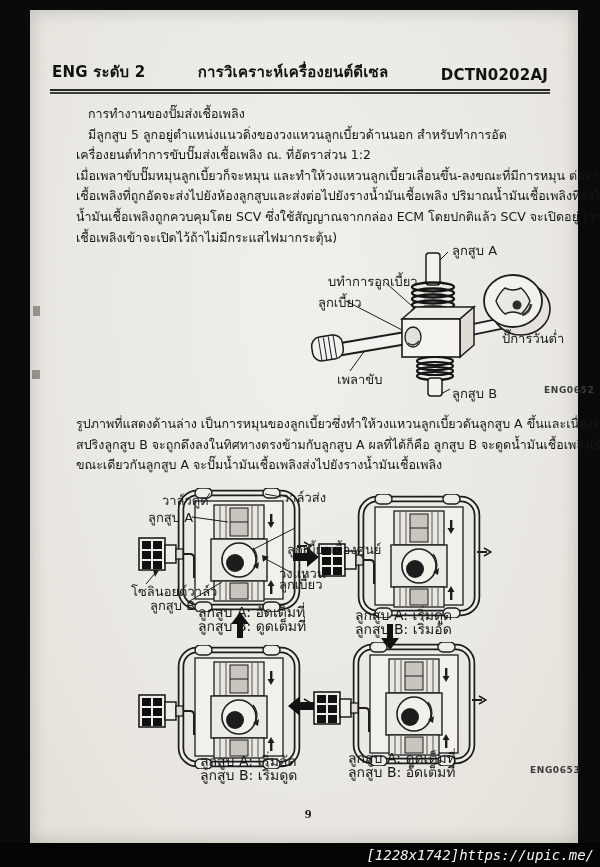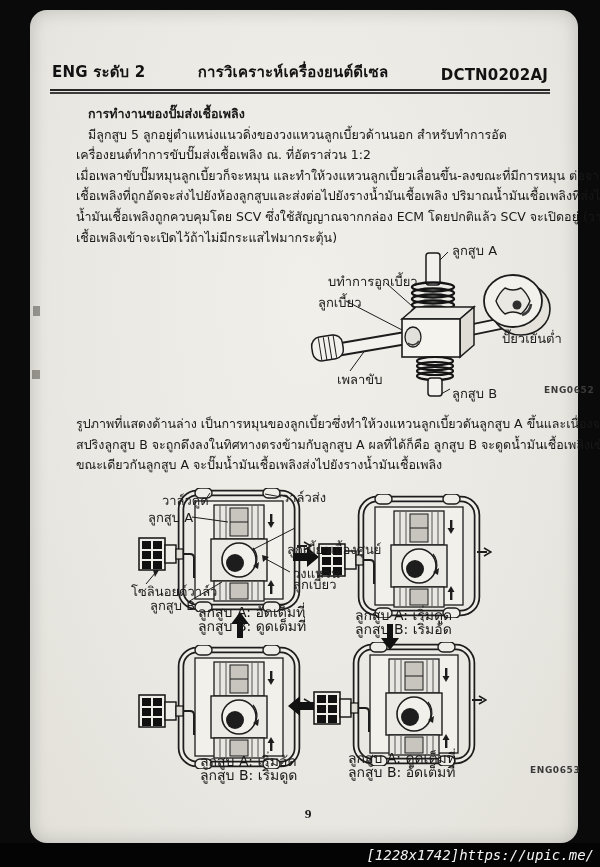--- a/index.html
+++ b/index.html
@@ -9,38 +9,37 @@
     background:#0a0a0a;
     font-family:"DejaVu Sans", sans-serif;
     overflow:hidden;
     color:#161616;
   }
   
   .page {
     position:absolute; left:30px; top:10px; width:548px; height:833px;
     background:radial-gradient(ellipse at 50% 35%, #f1efe9 0%, #eae8e2 60%, #e2e0d9 100%);
     box-shadow:inset 0 0 18px rgba(0,0,0,.18);
-    border-radius:17px;
   }
   .artifact { position:absolute; background:#55524c; opacity:.55; }
 
   
   .hdr {
     position:absolute; left:22px; right:30px; top:50px; height:24px;
     display:flex; justify-content:space-between; align-items:flex-end;
     font-weight:bold; font-size:15px; color:#121212; letter-spacing:.2px;
   }
   .hdr-rule {
     position:absolute; left:20px; right:28px; top:79px; height:5px;
     border-top:2.5px solid #262626; border-bottom:2px solid #3d3d3d;
   }
 
   
   .para { position:absolute; font-size:12.5px; line-height:20.6px; color:#181818; white-space:nowrap; }
-  .para .h { font-weight:bold; }
+  .para .h { font-weight:normal; }
   .p1 { left:46px; top:94px;  width:492px; }
   .p2 { left:46px; top:404px; width:492px; }
 
   
   .flabel { position:absolute; font-size:13px; line-height:11px; color:#1c1c1c; white-space:nowrap; }
   .fcode  { position:absolute; font-size:9px; font-weight:bold; color:#3a3a3a; letter-spacing:.6px;margin-left:25px; }
   .caption { position:absolute; font-size:14px; line-height:13.5px; color:#161616; white-space:nowrap; }
 
   .fig-svg { position:absolute; }
   .overlay { position:absolute; pointer-events:none; }
@@ -135,21 +134,21 @@
     <path d="M230,58 Q227,66 221,71 Q213,67 205,71 Q199,66 196,58 Q199,50 205,45 Q213,49 221,45 Q227,50 230,58 Z" fill="#eae8e2" stroke="#1c1c1c" stroke-width="1.4"></path>
     <circle cx="217" cy="62" r="4.5" fill="#2e2e2e"></circle>
     <path d="M222,72 A 13 13 0 0 0 231,61" fill="none" stroke="#3b3b3b" stroke-width="2.6"></path>
   </svg>
 
   <div class="flabel" style="left:422px; top:235px;">ลูกสูบ A</div>
   <div class="flabel" style="left:298px; top:266px;">บทำการอูกเบี้ยว</div>
   <div class="flabel" style="left:288px; top:287px;">ลูกเบี้ยว</div>
   <div class="flabel" style="left:307px; top:364px;">เพลาขับ</div>
   <div class="flabel" style="left:422px; top:378px;">ลูกสูบ B</div>
-  <div class="flabel" style="left:472px; top:323px;">ปั๊ยวเยันต่ำ</div>
+  <div class="flabel" style="left:472px; top:323px;">ปั๊การวันต่ำ</div>
   <div class="fcode" style="left:489px; top:375px;">ENG0652</div>
 
   <div class="para p2">
     <div>รูปภาพที่แสดงด้านล่าง เป็นการหมุนของลูกเบี้ยวซึ่งทำให้วงแหวนลูกเบี้ยวดันลูกสูบ A ขึ้นและเนื่องจากแรงดัน</div>
     <div>สปริงลูกสูบ B จะถูกดึงลงในทิศทางตรงข้ามกับลูกสูบ A ผลที่ได้ก็คือ ลูกสูบ B จะดูดน้ำมันเชื้อเพลิงเข้ามา และ</div>
     <div>ขณะเดียวกันลูกสูบ A จะปั๊มน้ำมันเชื้อเพลิงส่งไปยังรางน้ำมันเชื้อเพลิง</div>
   </div>
 
   <svg width="0" height="0" style="position:absolute;">
     <defs>
@@ -244,21 +243,21 @@
     <polygon points="214,222 200,222 200,216 188,226 200,236 200,230 214,230" fill="#111"></polygon>
     <polygon points="137,158 137,144 131,144 140,132 149,144 143,144 143,158" fill="#111"></polygon>
   </svg>
 
   <div class="flabel" style="left:132px; top:485px;text-align:center;">วาล์วดูด</div>
   <div class="flabel" style="left:252px; top:482px;">วาล์วส่ง</div>
   <div class="flabel" style="left:118px; top:502px;">ลูกสูบ A</div>
   <div class="flabel" style="left:257px; top:534px;">ลูกเบี้ยวเยื้องศูนย์</div>
   <div class="flabel" style="left:101px; top:576px;">โซลินอยด์วาล์ว</div>
   <div class="flabel" style="left:120px; top:590px;">ลูกสูบ B</div>
-  <div class="flabel" style="left:263px; top:558px;">
+  <div class="flabel" style="left:249px; top:558px;">
     <div>วงแหวน</div>
     <div>ลูกเบี้ยว</div>
   </div>
 
   <div class="caption" style="left:168px; top:596px;">
     <div>ลูกสูบ A: อัดเต็มที่</div>
     <div>ลูกสูบ B: ดูดเต็มที่</div>
   </div>
   <div class="caption" style="left:325px; top:599px;">
     <div>ลูกสูบ A: เริ่มดูด</div>

